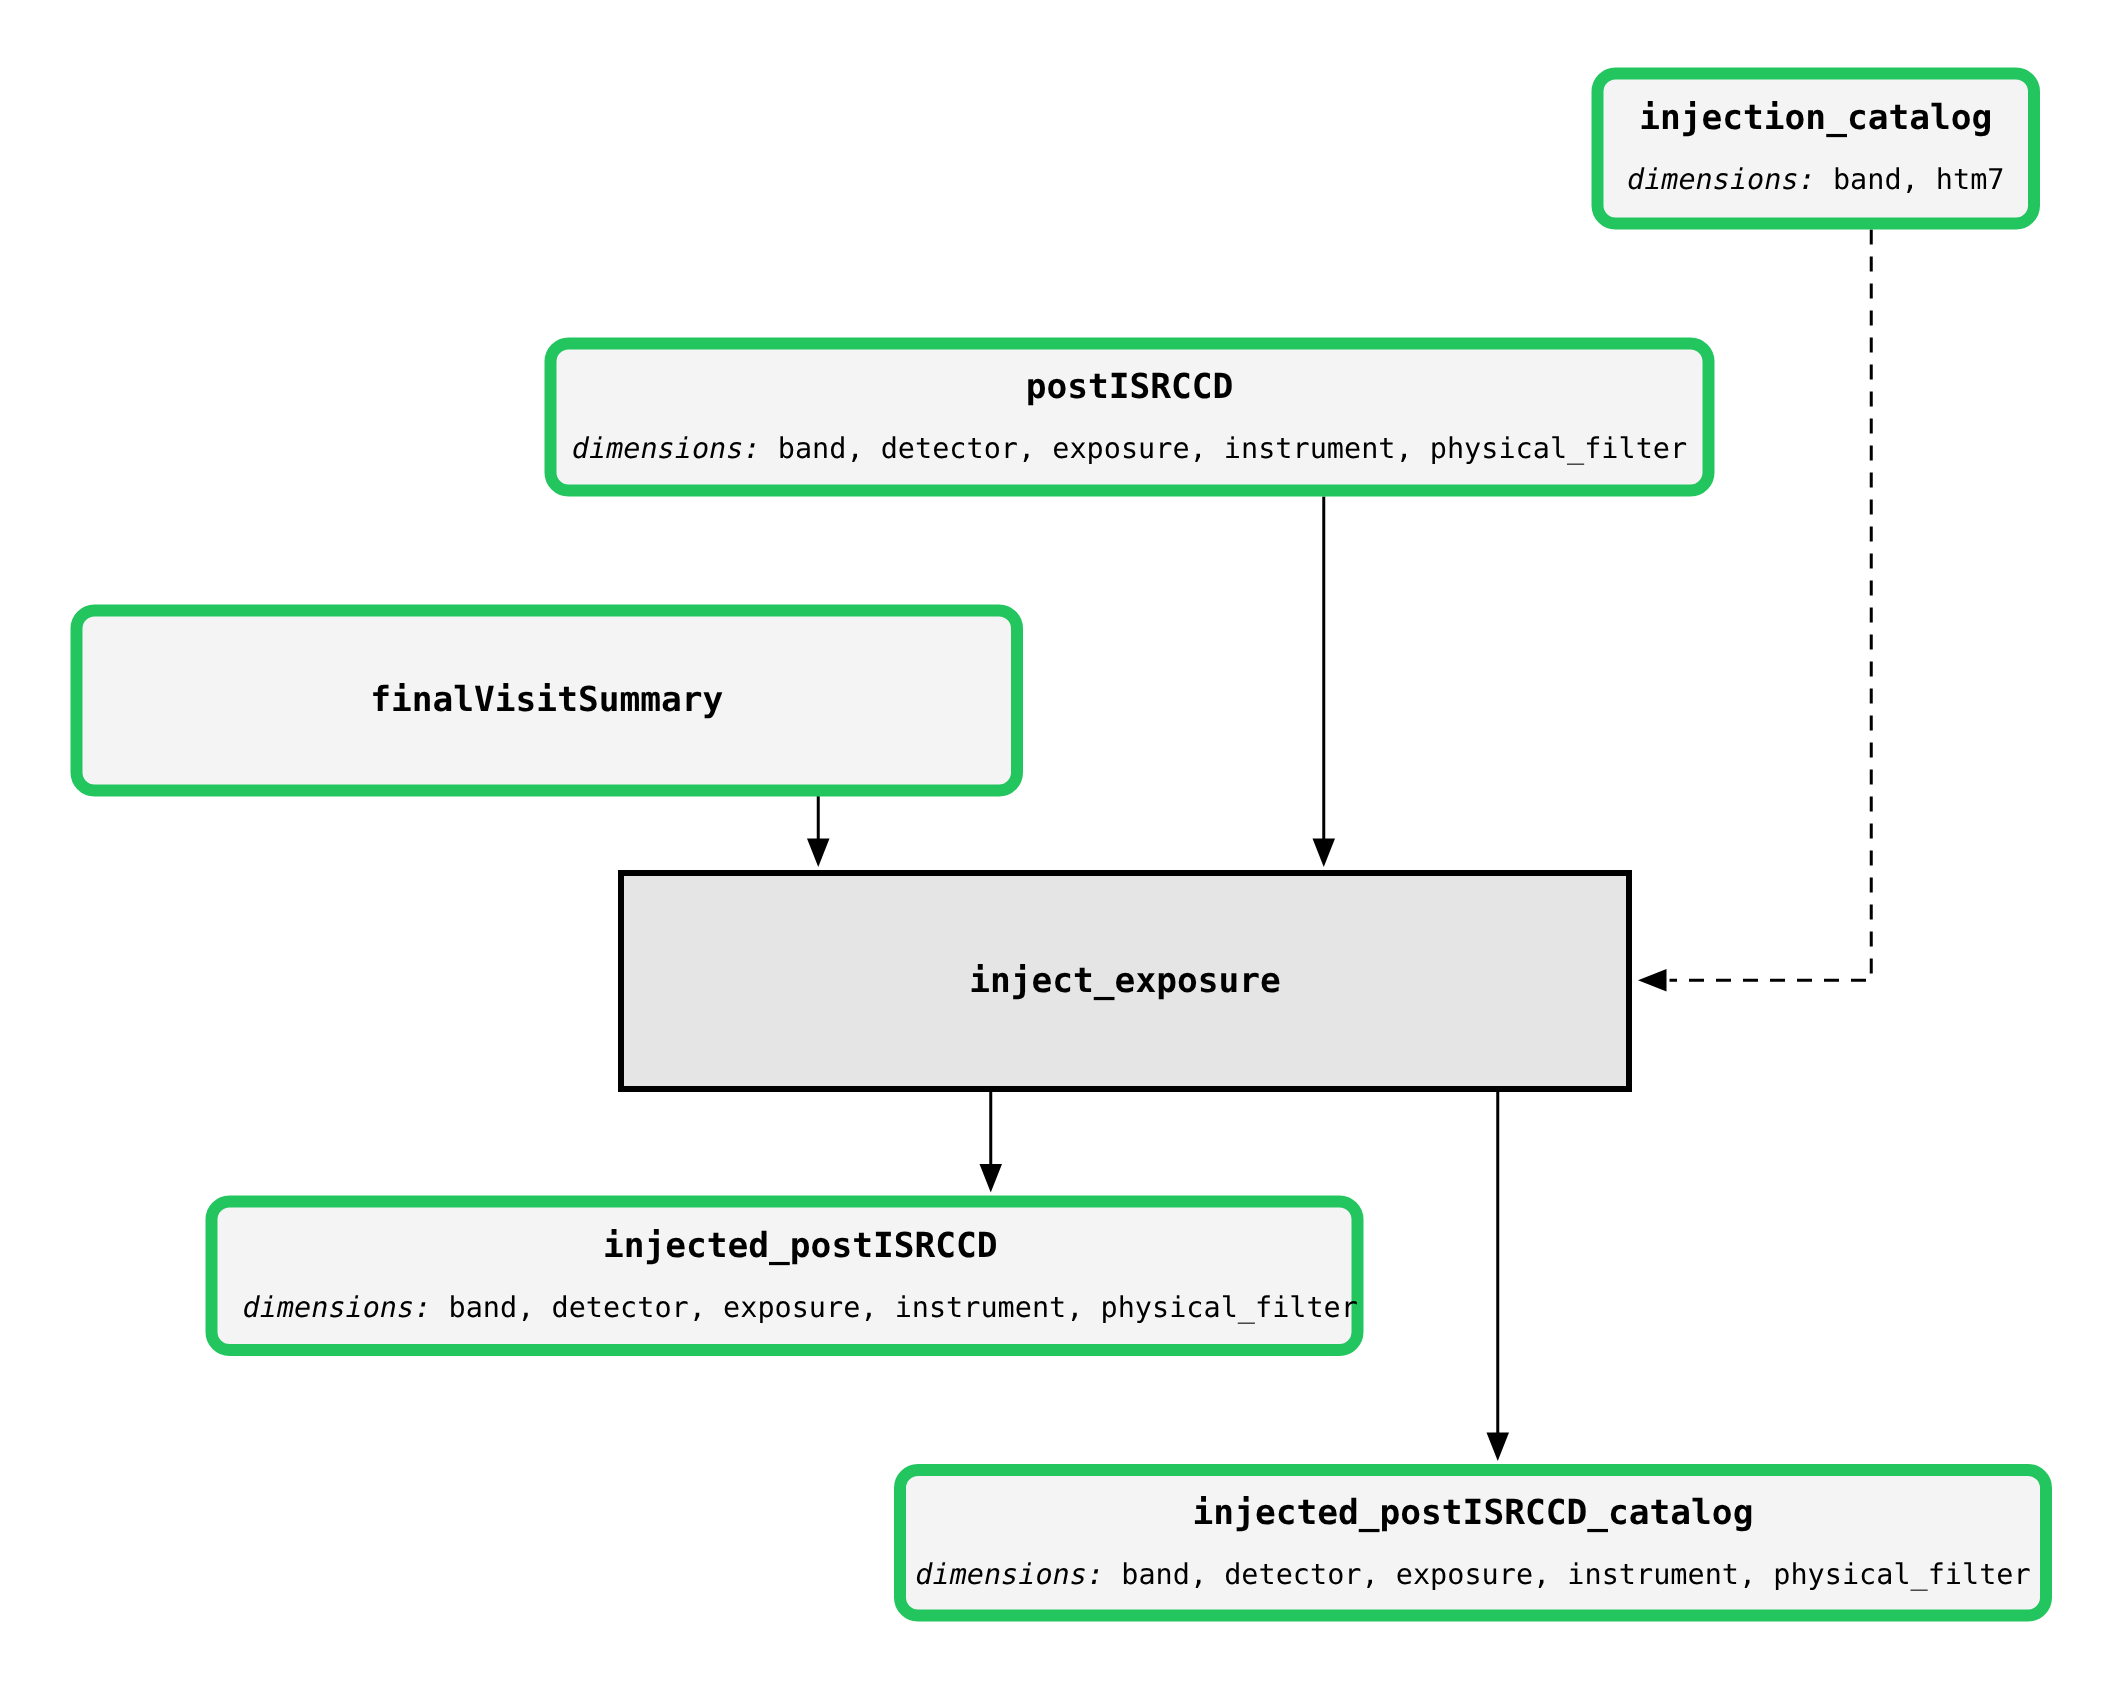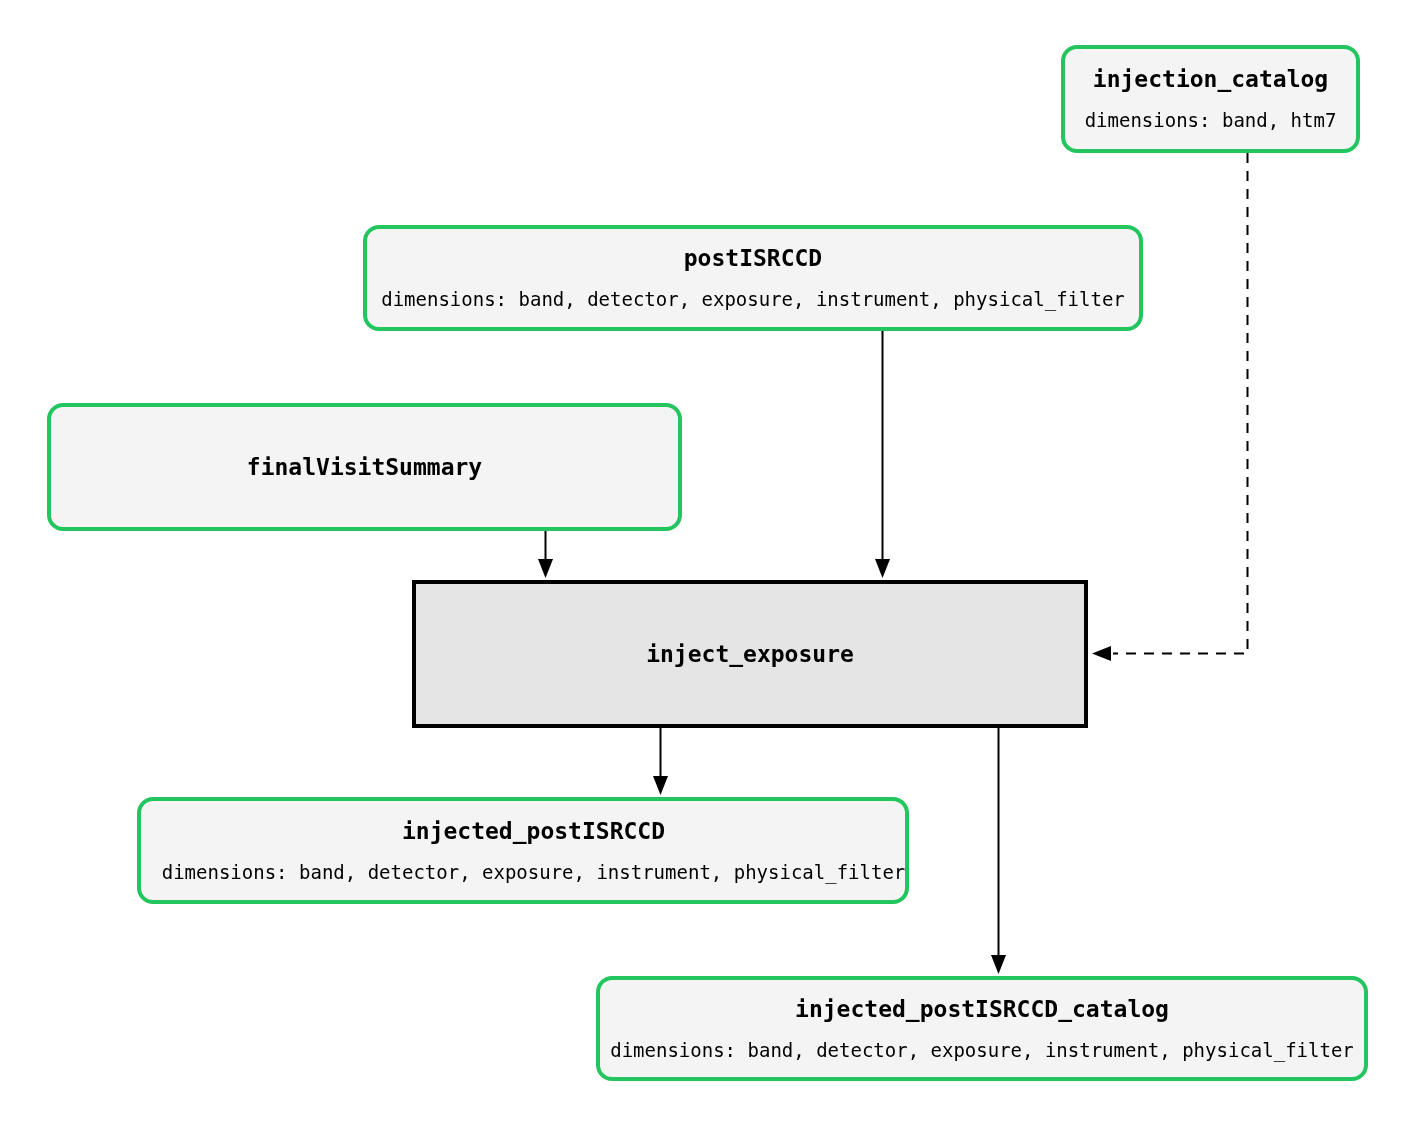--- a/index.html
+++ b/index.html
@@ -21,21 +21,21 @@
     position: absolute;
     box-sizing: border-box;
     display: flex;
     flex-direction: column;
     align-items: center;
     justify-content: center;
     text-align: center;
   }
   .dataset {
     background: #f4f4f4;
-    border: 4px solid #22c55e;
+    border: 8px solid #22c55e;
     border-radius: 16px;
     gap: 20px;
   }
   .task {
     background: #e5e5e5;
     border: 4px solid #000000;
     border-radius: 0;
     gap: 21px;
   }
   .node-title {
@@ -43,20 +43,21 @@
     font-size: 23px;
     line-height: 1;
     white-space: nowrap;
   }
   .node-line {
     font-size: 19px;
     line-height: 1;
     white-space: nowrap;
   }
   .dims-label {
+    font-style: italic;
     margin-right: 1ch;
   }
 </style>
 </head>
 <body>
 
 <div class="canvas">
 
   <svg class="edges" viewBox="0 0 1415 1130">
 

